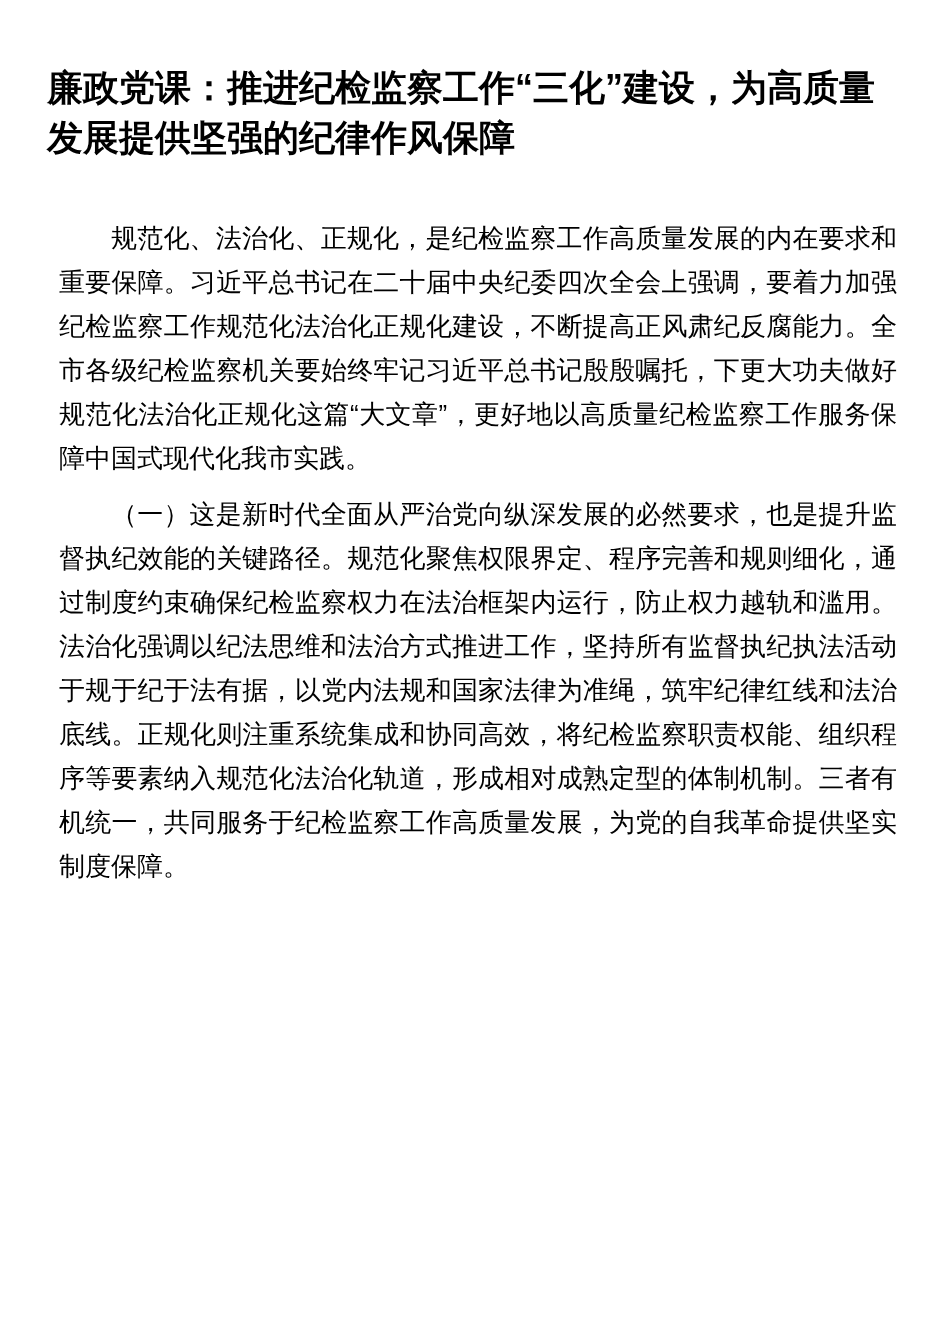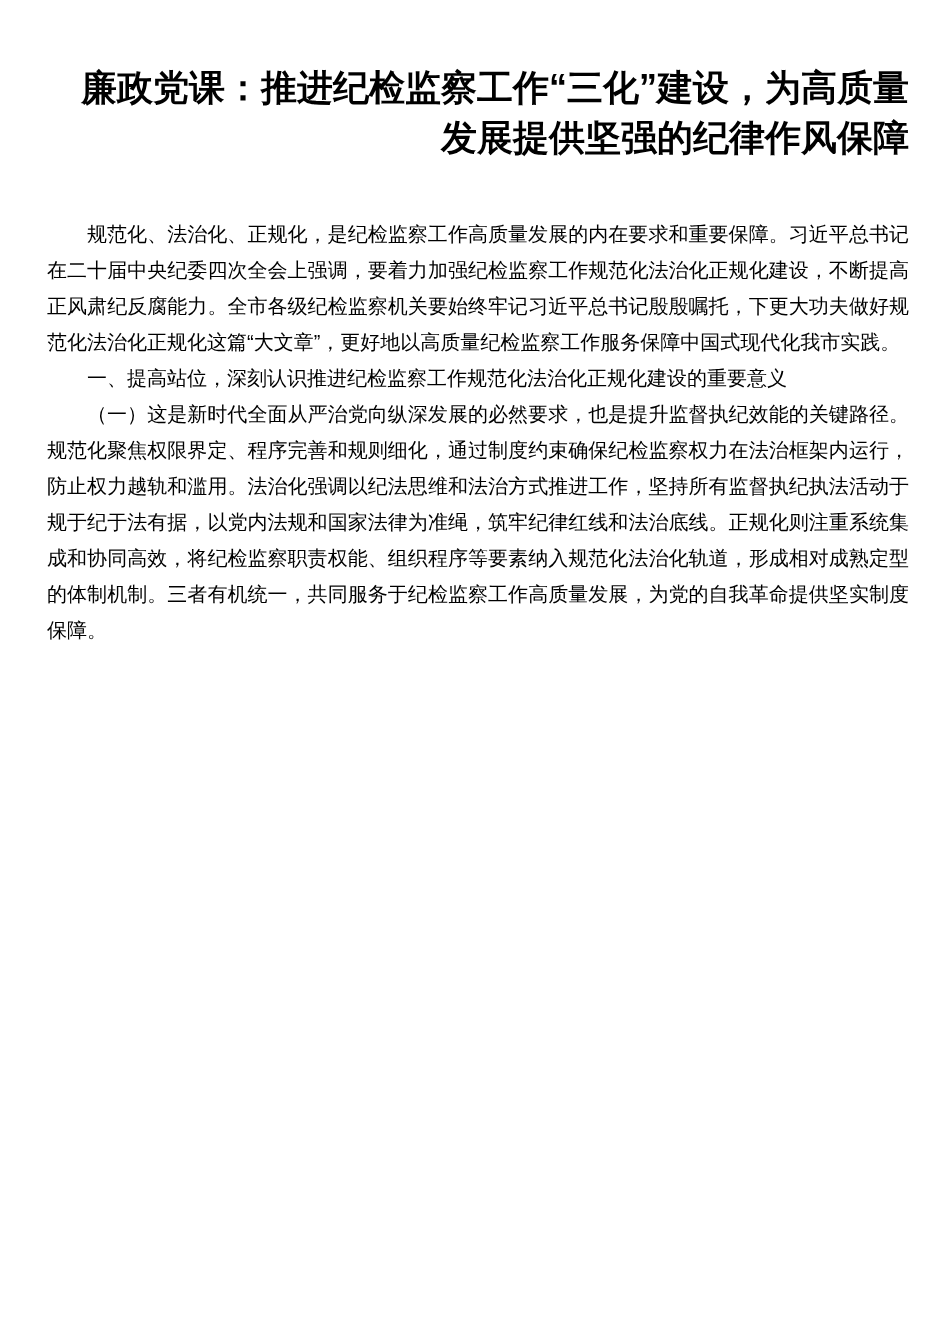--- a/index.html
+++ b/index.html
@@ -21,38 +21,37 @@
     height: 1344px;
     padding: 63px 41px 0 47px;
     background: #ffffff;
     overflow: hidden;
   }
   .doc-title {
     margin: 0 0 53px 0;
     font-size: 36px;
     line-height: 50px;
     font-weight: 600;
-    text-align: right;
+    text-align: left;
     letter-spacing: 0;
   }
   .doc-para {
-    margin: 0;
-    font-size: 20px;
-    line-height: 36px;
+    margin: 12px;
+    font-size: 26px;
+    line-height: 44px;
     text-align: justify;
     text-indent: 2em;
     word-break: normal;
     line-break: strict;
   }
 </style>
 </head>
 <body>
 
 <div class="page">
   <h1 class="doc-title">廉政党课：推进纪检监察工作“三化”建设，为高质量发展提供坚强的纪律作风保障</h1>
 
   <p class="doc-para">规范化、法治化、正规化，是纪检监察工作高质量发展的内在要求和重要保障。习近平总书记在二十届中央纪委四次全会上强调，要着力加强纪检监察工作规范化法治化正规化建设，不断提高正风肃纪反腐能力。全市各级纪检监察机关要始终牢记习近平总书记殷殷嘱托，下更大功夫做好规范化法治化正规化这篇“大文章”，更好地以高质量纪检监察工作服务保障中国式现代化我市实践。</p>
 
-  <p class="doc-para">一、提高站位，深刻认识推进纪检监察工作规范化法治化正规化建设的重要意义</p>
 
   <p class="doc-para">（一）这是新时代全面从严治党向纵深发展的必然要求，也是提升监督执纪效能的关键路径。规范化聚焦权限界定、程序完善和规则细化，通过制度约束确保纪检监察权力在法治框架内运行，防止权力越轨和滥用。法治化强调以纪法思维和法治方式推进工作，坚持所有监督执纪执法活动于规于纪于法有据，以党内法规和国家法律为准绳，筑牢纪律红线和法治底线。正规化则注重系统集成和协同高效，将纪检监察职责权能、组织程序等要素纳入规范化法治化轨道，形成相对成熟定型的体制机制。三者有机统一，共同服务于纪检监察工作高质量发展，为党的自我革命提供坚实制度保障。</p>
 
 </div>
 
 </body></html>

